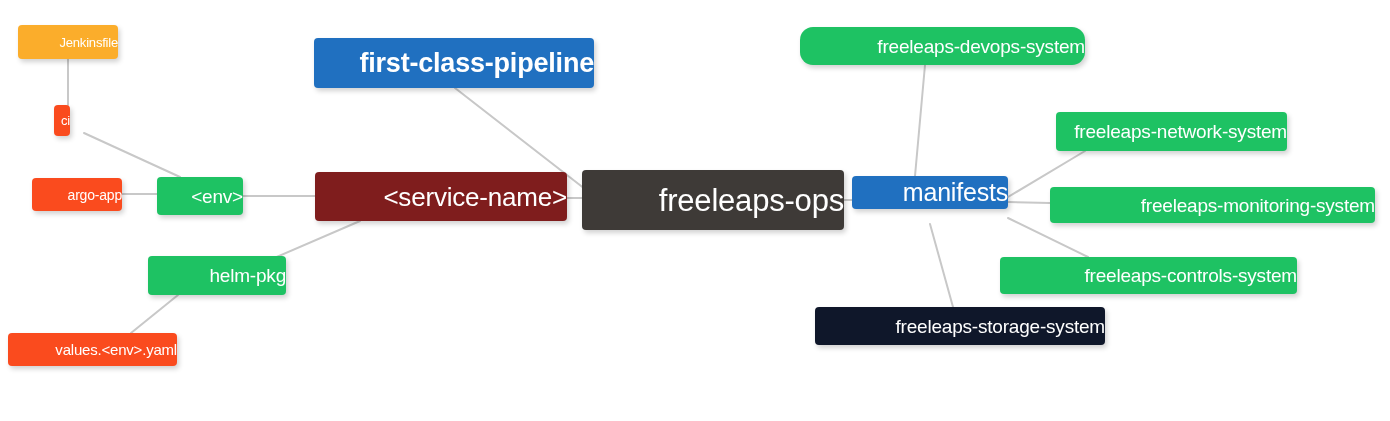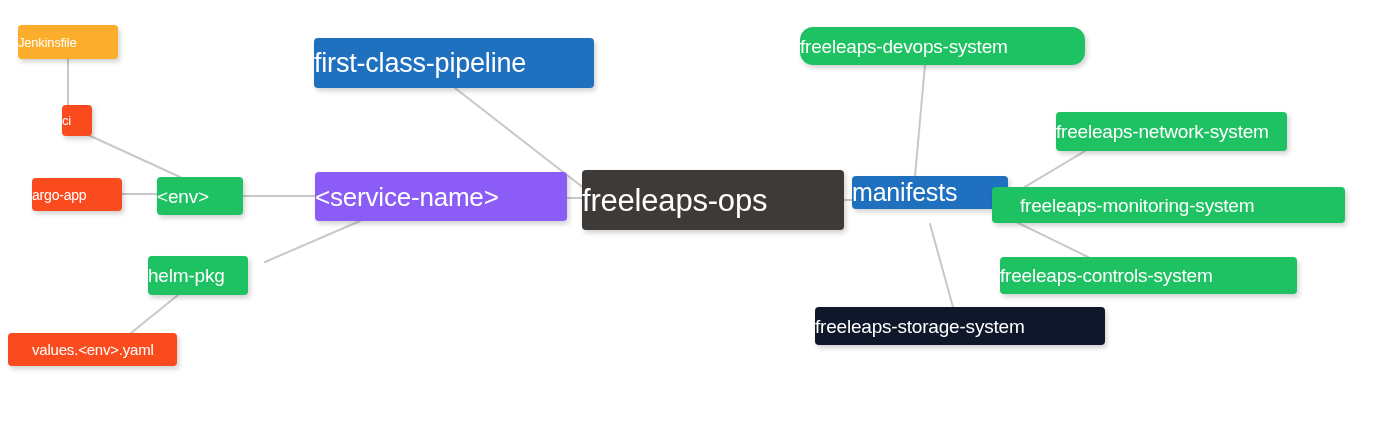--- a/index.html
+++ b/index.html
@@ -25,21 +25,21 @@
     top: 0;
     width: 1390px;
     height: 421px;
     pointer-events: none;
   }
   .node {
     position: absolute;
     box-sizing: border-box;
     display: flex;
     align-items: center;
-    justify-content: flex-start;
+    justify-content: flex-end;
     color: #ffffff;
     border-radius: 4px;
     white-space: nowrap;
     line-height: 1;
     box-shadow: 2px 3px 5px rgba(0,0,0,0.18);
     letter-spacing: -0.2px;
   }
   .node-label {
     display: block;
     white-space: nowrap;
@@ -62,54 +62,54 @@
       <line x1="915" y1="176" x2="925" y2="65" stroke="#c8c8c8" stroke-width="2" stroke-linecap="round"></line>
       <line x1="1008" y1="197" x2="1085" y2="151" stroke="#c8c8c8" stroke-width="2" stroke-linecap="round"></line>
       <line x1="1008" y1="202" x2="1050" y2="203" stroke="#c8c8c8" stroke-width="2" stroke-linecap="round"></line>
       <line x1="1008" y1="218" x2="1088" y2="257" stroke="#c8c8c8" stroke-width="2" stroke-linecap="round"></line>
       <line x1="930" y1="224" x2="953" y2="307" stroke="#c8c8c8" stroke-width="2" stroke-linecap="round"></line>
     </svg>
   <div id="node-layer">
       <div class="node" style="left: 18px; top: 25px; width: 100px; height: 34px; background: rgb(251, 173, 43); font-size: 13px;">
         <span class="node-label">Jenkinsfile</span>
       </div>
-      <div class="node" style="left: 54px; top: 105px; width: 30px; height: 31px; background: rgb(250, 75, 30); font-size: 13px; margin-left: 8px;">
+      <div class="node" style="left: 54px; top: 105px; width: 16px; height: 31px; background: rgb(250, 75, 30); font-size: 13px;">
         <span class="node-label">ci</span>
       </div>
       <div class="node" style="left: 32px; top: 178px; width: 90px; height: 33px; background: rgb(250, 75, 30); font-size: 14px;">
         <span class="node-label">argo-app</span>
       </div>
       <div class="node" style="left: 157px; top: 177px; width: 86px; height: 38px; background: rgb(30, 194, 99); font-size: 19px;">
         <span class="node-label">&lt;env&gt;</span>
       </div>
-      <div class="node" style="left: 148px; top: 256px; width: 100px; height: 39px; background: rgb(30, 194, 99); font-size: 19px;">
+      <div class="node" style="left: 148px; top: 256px; width: 138px; height: 39px; background: rgb(30, 194, 99); font-size: 19px;">
         <span class="node-label">helm-pkg</span>
       </div>
       <div class="node" style="left: 8px; top: 333px; width: 169px; height: 33px; background: rgb(250, 75, 30); font-size: 15px; padding-left: 24px;">
         <span class="node-label">values.&lt;env&gt;.yaml</span>
       </div>
-      <div class="node" style="left: 314px; top: 38px; width: 280px; height: 50px; background: rgb(32, 112, 192); font-size: 27px;">
+      <div class="node" style="left: 314px; top: 38px; width: 280px; height: 50px; background: rgb(32, 112, 192); font-size: 27px; font-weight: bold;">
         <span class="node-label">first-class-pipeline</span>
       </div>
-      <div class="node" style="left: 315px; top: 172px; width: 252px; height: 49px; background: #8b5cf6; font-size: 26px;">
+      <div class="node" style="left: 315px; top: 172px; width: 252px; height: 49px; background: #7f1d1d; font-size: 26px;">
         <span class="node-label">&lt;service-name&gt;</span>
       </div>
       <div class="node" style="left: 582px; top: 170px; width: 262px; height: 60px; background: rgb(62, 58, 55); font-size: 31px;">
         <span class="node-label">freeleaps-ops</span>
       </div>
       <div class="node" style="left: 852px; top: 176px; width: 156px; height: 33px; background: rgb(32, 112, 192); font-size: 25px;">
         <span class="node-label">manifests</span>
       </div>
       <div class="node" style="left: 800px; top: 27px; width: 285px; height: 38px; background: rgb(30, 194, 99); font-size: 19px; border-radius: 13px;">
         <span class="node-label">freeleaps-devops-system</span>
       </div>
       <div class="node" style="left: 1056px; top: 112px; width: 231px; height: 39px; background: rgb(30, 194, 99); font-size: 19px;">
         <span class="node-label">freeleaps-network-system</span>
       </div>
-      <div class="node" style="left: 992px; top: 187px; width: 353px; height: 36px; background: rgb(30, 194, 99); font-size: 19px; padding-left: 28px;">
+      <div class="node" style="left: 1050px; top: 187px; width: 325px; height: 36px; background: rgb(30, 194, 99); font-size: 19px; padding-left: 28px;">
         <span class="node-label">freeleaps-monitoring-system</span>
       </div>
       <div class="node" style="left: 1000px; top: 257px; width: 297px; height: 37px; background: rgb(30, 194, 99); font-size: 19px;">
         <span class="node-label">freeleaps-controls-system</span>
       </div>
       <div class="node" style="left: 815px; top: 307px; width: 290px; height: 38px; background: #0f172a; font-size: 19px;">
         <span class="node-label">freeleaps-storage-system</span>
       </div>
     </div>
 </div>

